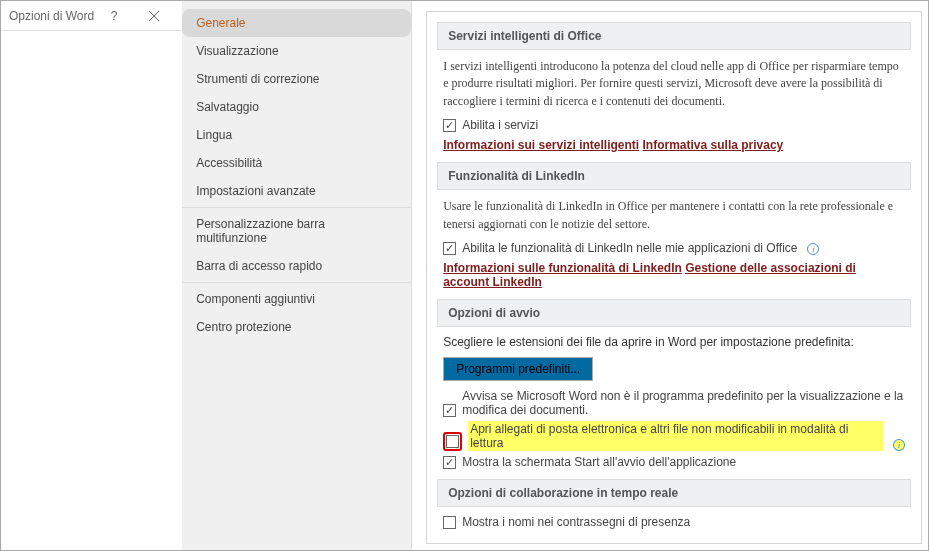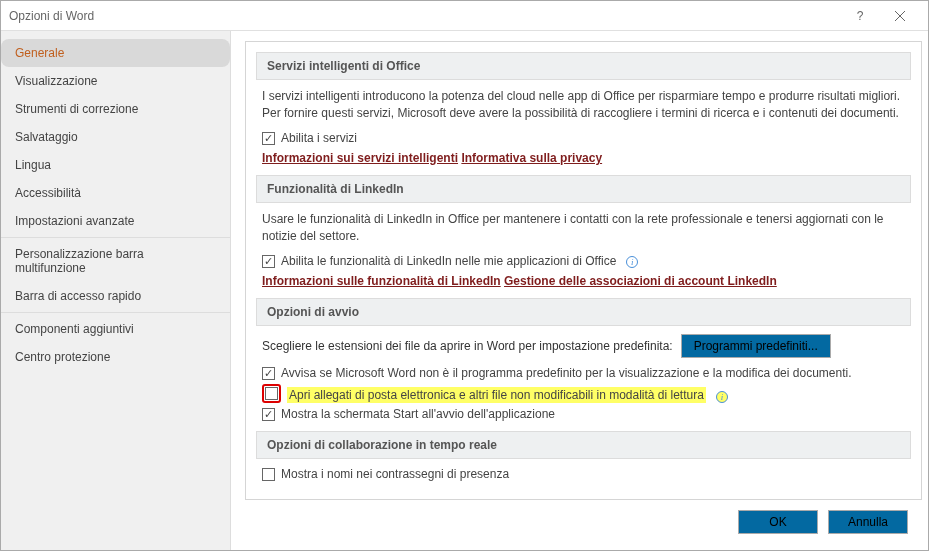--- a/index.html
+++ b/index.html
@@ -1,30 +1,30 @@
 <!DOCTYPE html>
 <html><head>
 <meta charset="utf-8">
 <style>
 * { box-sizing: border-box; margin: 0; padding: 0; }
 body { font-family: "Segoe UI", Tahoma, sans-serif; font-size: 12px; color: #333; background: #fff; }
-.window { width: 929px; height: 551px; border: 1px solid #aaa; display: flex; flex-direction: column; }
+.window { width: 929px; height: 551px; border: 1px solid #aaa; display: flex; }
 .titlebar { height: 30px; display: flex; align-items: center; padding: 0 8px; border-bottom: 1px solid #e0e0e0; color: #666; }
 .titlebar .title { flex: 1; font-size: 12px; }
 .titlebar .btn { width: 40px; height: 28px; display: flex; align-items: center; justify-content: center; color: #666; cursor: pointer; }
 .titlebar .btn svg { width: 10px; height: 10px; }
 .body { flex: 1; display: flex; overflow: hidden; }
 .sidebar { width: 230px; background: #f0f0f0; border-right: 1px solid #ddd; padding-top: 8px; overflow-y: auto; }
 .sidebar .item { padding: 7px 14px; cursor: pointer; color: #444; border-radius: 8px; }
 .sidebar .item.selected { background: #d9d9d9; color: #c05f1e; font-weight: normal; }
 .sidebar .sep { border-top: 1px solid #ddd; margin: 2px 0; }
 .content-wrap { flex: 1; display: flex; flex-direction: column; padding: 10px 6px 6px 14px; overflow: hidden; }
 .scrollpane { flex: 1; overflow-y: scroll; border: 1px solid #d5d5d5; padding: 0 10px 10px 10px; position: relative; }
 .section-head { background: #eef0f1; border: 1px solid #dcdcdc; padding: 6px 10px; margin: 10px 0 8px 0; font-weight: bold; color: #555; font-size: 12px; }
-.para { color: #444; line-height: 1.45; margin: 4px 6px 8px 6px; }
+.para { color: #444; line-height: 1.45; margin: 4px 6px 8px 6px; font-family: Liberation Serif, serif; }
 .row { display: flex; align-items: flex-end; margin: 4px 6px; gap: 6px; }
 .checkbox { width: 13px; height: 13px; border: 1px solid #666; display: inline-flex; align-items: center; justify-content: center; background: #fff; flex-shrink: 0; }
 .checkbox.checked::after { content: "✓"; font-size: 11px; line-height: 1; color: #444; }
 .check-label { color: #444; }
 .links { margin: 6px 6px; }
 .links a { color: #7f1d1d; text-decoration: underline; cursor: pointer; font-weight: bold; }
 .info-icon { display: inline-flex; width: 12px; height: 12px; border: 1px solid #4a90d9; border-radius: 50%; color: #4a90d9; font-size: 9px; align-items: center; justify-content: center; margin-left: 4px; font-style: italic; font-family: Georgia, serif; }
 .highlight { background: #ffff66; padding: 1px 2px; }
 .red-box { border: 2px solid #d00; border-radius: 3px; padding: 1px; display: inline-flex; }
 .btn-std { border: 1px solid #aaa; background: #0369a1; padding: 4px 12px; cursor: pointer; font-size: 12px; }
@@ -114,19 +114,15 @@
         </div>
 
         <div class="section-head">Opzioni di collaborazione in tempo reale</div>
         <div class="row">
           <span class="checkbox"></span>
           <span class="check-label">Mostra i nomi nei contrassegni di presenza</span>
         </div>
 
       </div>
 
-      <div class="footer">
-        <button class="btn-std">OK</button>
-        <button class="btn-std">Annulla</button>
-      </div>
     </div>
   </div>
 </div>
 
 </body></html>

